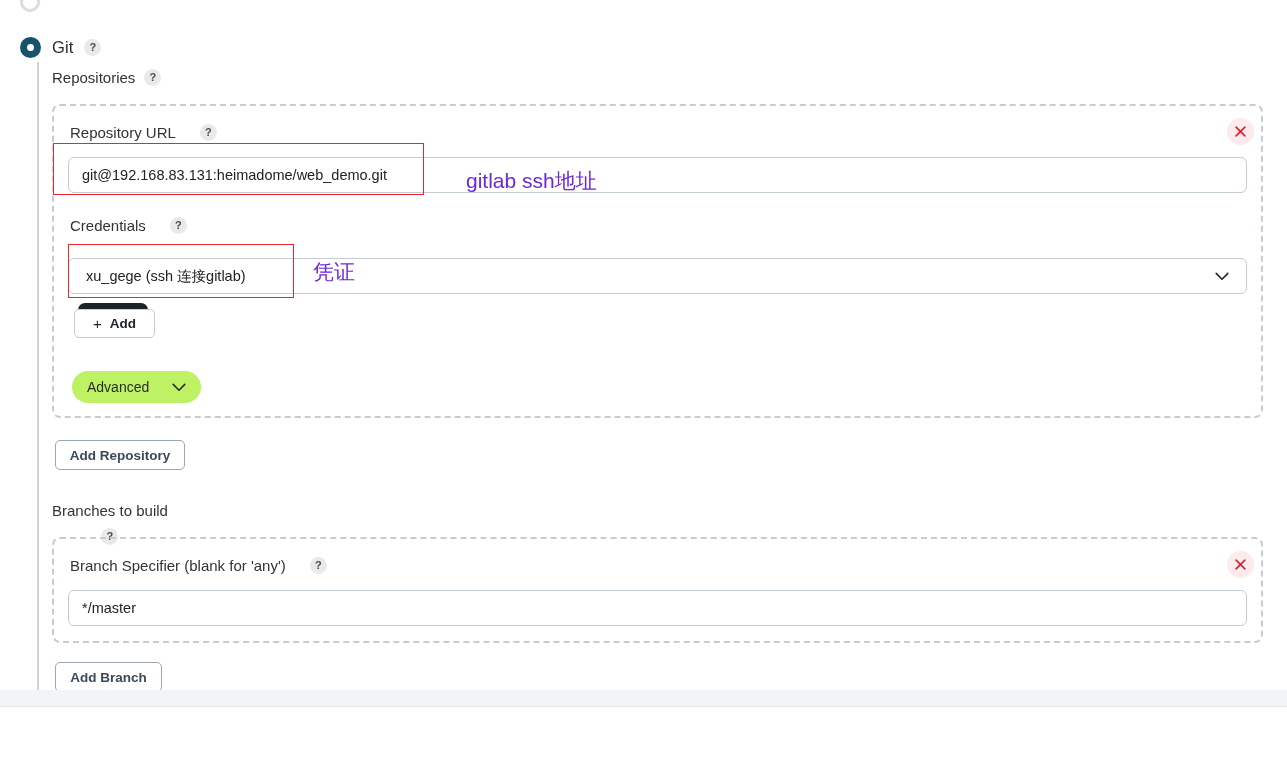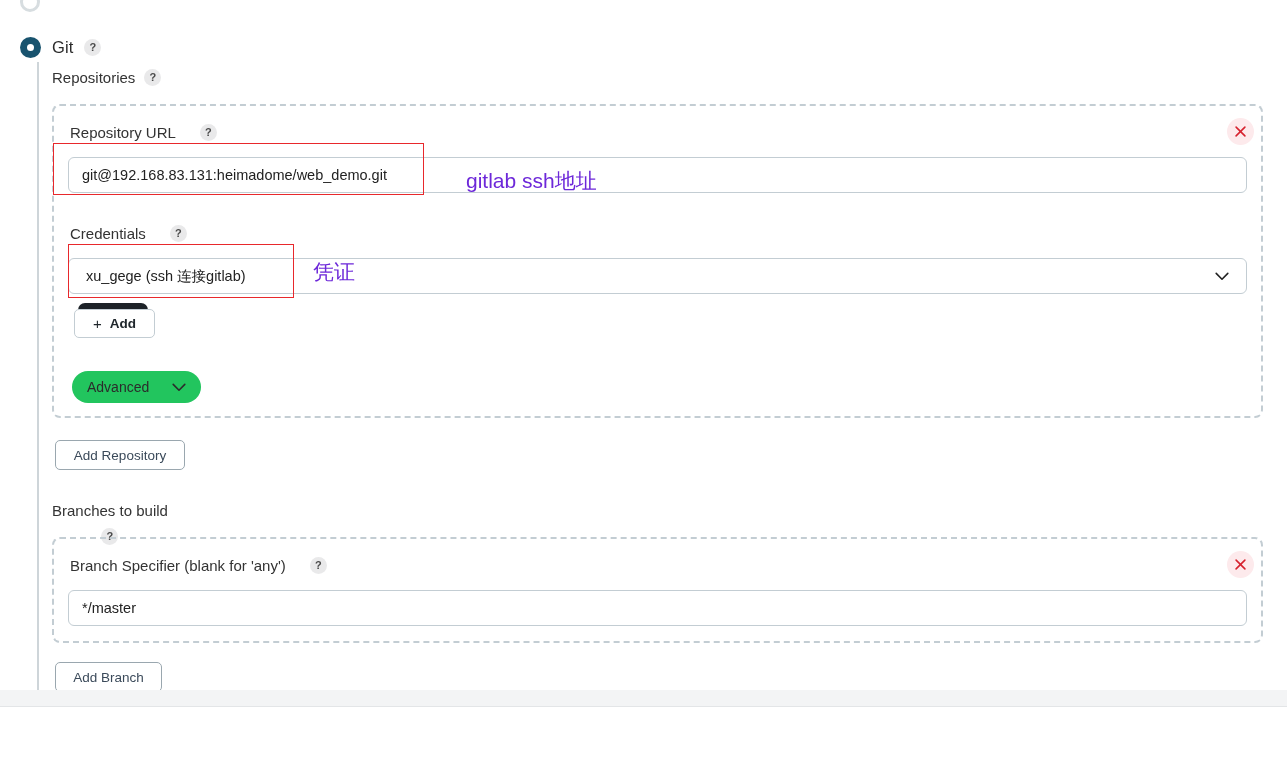--- a/index.html
+++ b/index.html
@@ -76,21 +76,21 @@
   #repo-box { left: 52px; top: 104px; width: 1211px; height: 314px; }
   #branch-box { left: 52px; top: 537px; width: 1211px; height: 106px; }
 
   
   .field-label {
     position: absolute;
     display: flex; align-items: center; gap: 24px;
     font-size: 15px; color: #333333; white-space: nowrap;
   }
   #lbl-repo-url { left: 70px; top: 124px; }
-  #lbl-credentials { left: 70px; top: 225px; text-align: right; }
+  #lbl-credentials { left: 70px; top: 217px; text-align: right; }
   #lbl-branch-spec { left: 70px; top: 557px; }
 
   
   .input {
     position: absolute;
     background: #ffffff;
     border: 1.5px solid #c3cdd3;
     border-radius: 6px;
     font-size: 14.5px; color: #222222;
     display: flex; align-items: center;
@@ -129,34 +129,34 @@
     position: absolute; left: 78px; top: 303px;
     width: 70px; height: 8px;
     background: #1d2228;
     border-radius: 7px 7px 0 0;
   }
 
   
   .pill {
     position: absolute; left: 72px; top: 371px;
     height: 32px; padding: 0 15px;
-    background: #22c55e;
+    background: #bef264;
     border-radius: 16px;
     display: flex; align-items: center; gap: 23px;
     font-size: 14px; color: #2b2b2b;
   }
 
   
   .outline-btn {
     position: absolute;
     background: #ffffff;
     border: 1.5px solid #9aa7af;
     border-radius: 5px;
     display: flex; align-items: center; justify-content: center;
-    font-size: 13.5px; font-weight: normal; color: #3b4a5a;
+    font-size: 13.5px; font-weight: bold; color: #3b4a5a;
   }
   #btn-add-repository { left: 55px; top: 440px; width: 130px; height: 30px; }
   #btn-add-branch { left: 55px; top: 662px; width: 107px; height: 30px; }
 
   
   .del-btn {
     position: absolute;
     width: 27px; height: 27px; border-radius: 50%;
     background: #fdeaec;
     display: flex; align-items: center; justify-content: center;

